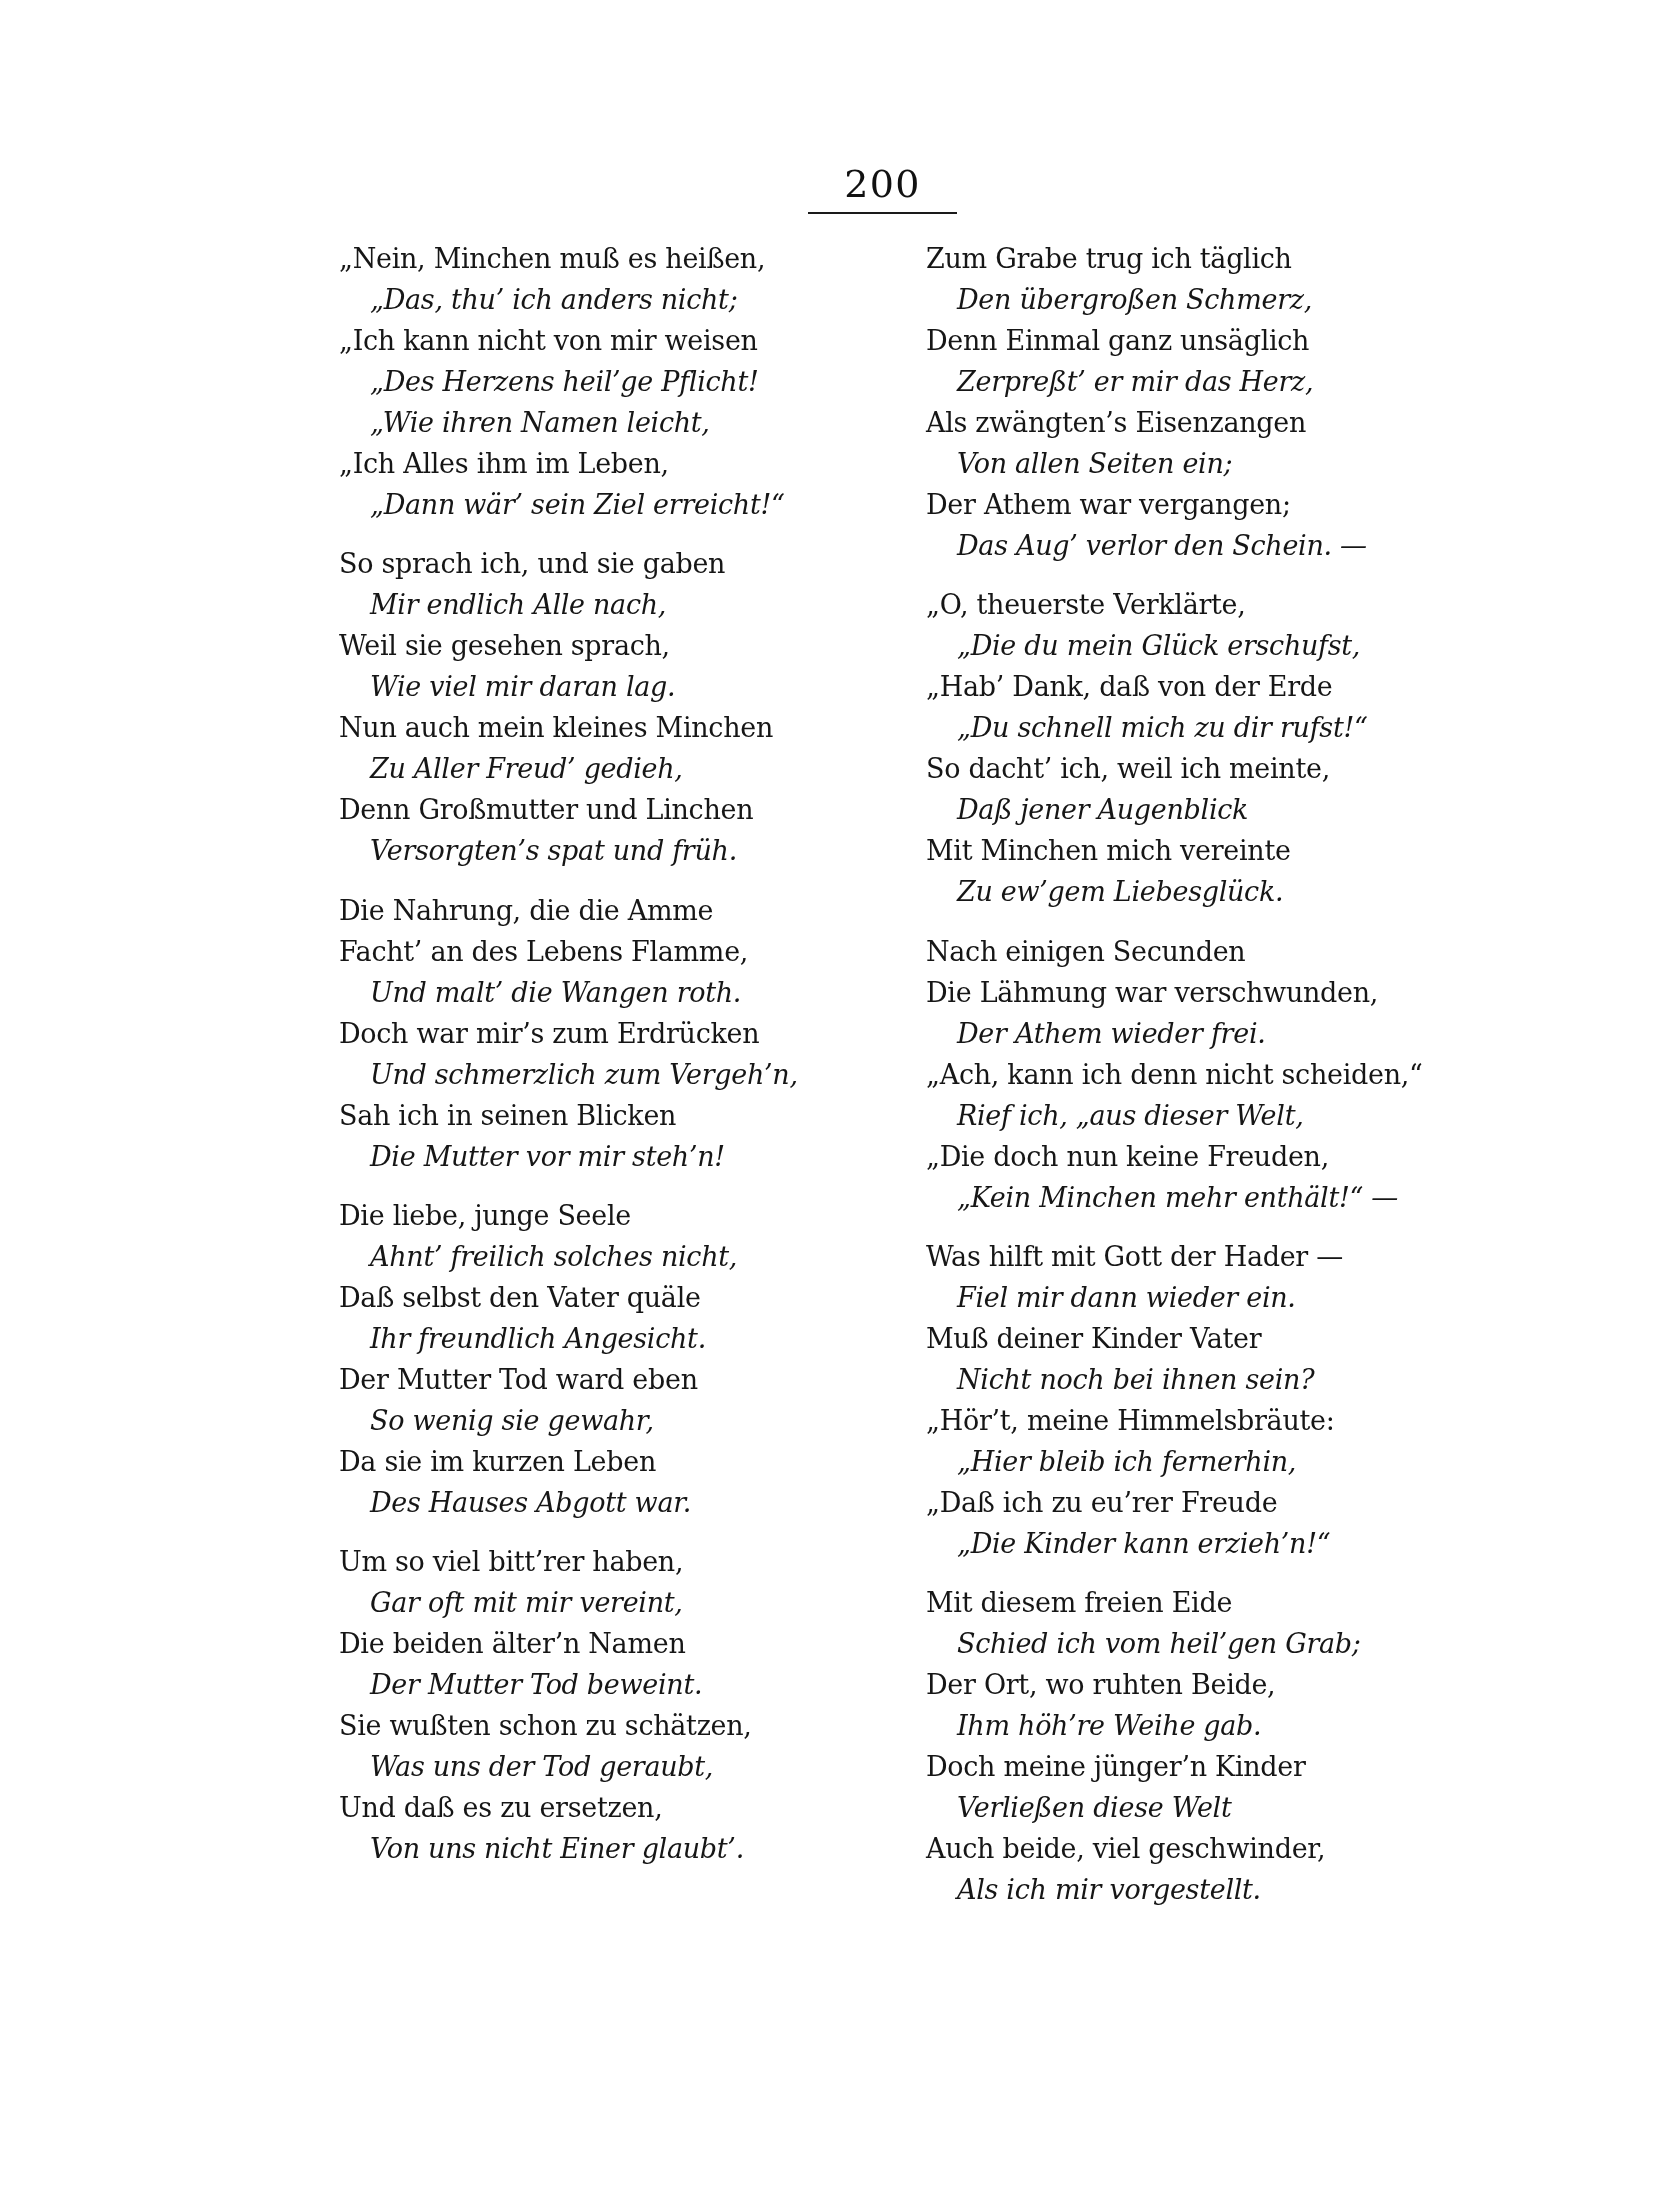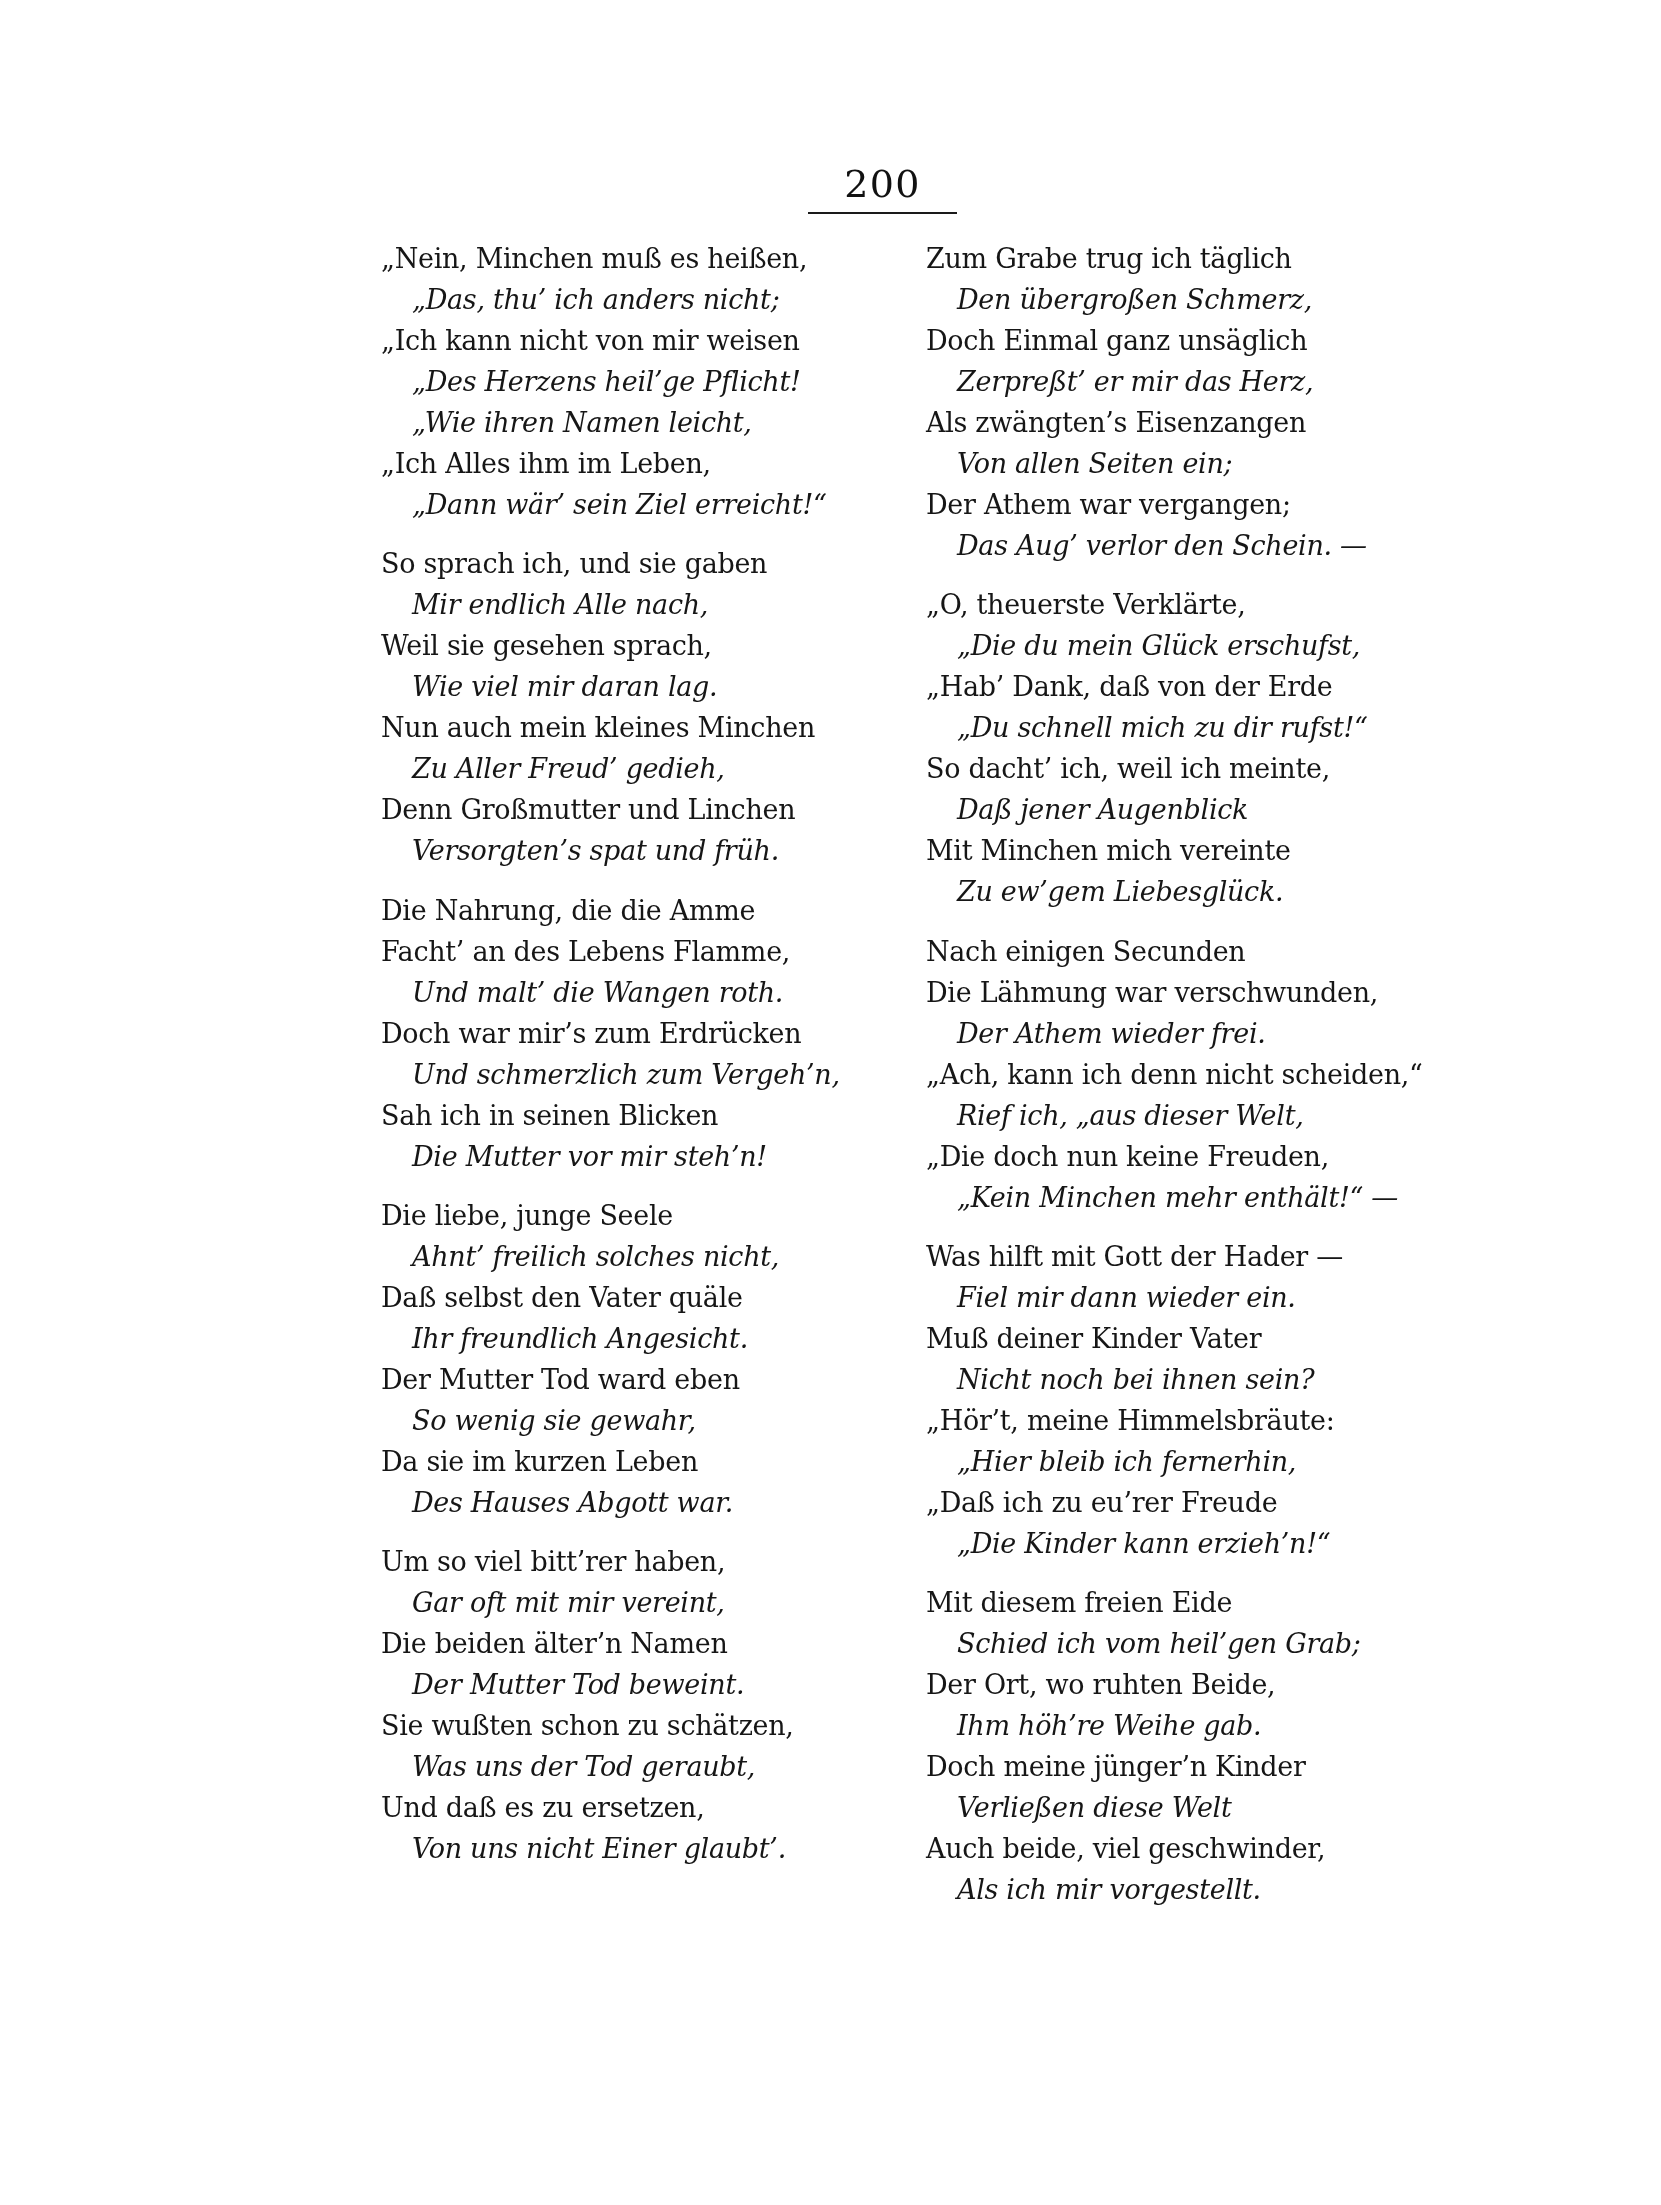--- a/index.html
+++ b/index.html
@@ -40,21 +40,21 @@
     position: absolute;
     top: 238px;
     left: 0;
     width: 100%;
   }
   .column {
     position: absolute;
     top: 0;
     width: 528px;
   }
-  .col-left  { left: 339px; margin-left: 42px; }
+  .col-left  { left: 339px; }
   .col-right { left: 926px; }
   .stanza {
     margin: 0 0 18.3px 0;
   }
   .line {
     margin: 0;
     height: 41px;
     line-height: 41px;
     font-size: 27px;
     letter-spacing: -0.3px;
@@ -124,21 +124,21 @@
           <p class="line">Sie wußten schon zu schätzen,</p>
           <p class="line indent">Was uns der Tod geraubt,</p>
           <p class="line">Und daß es zu ersetzen,</p>
           <p class="line indent">Von uns nicht Einer glaubt’.</p>
         </div>
       </section>
     <section class="column col-right">
         <div class="stanza">
           <p class="line">Zum Grabe trug ich täglich</p>
           <p class="line indent">Den übergroßen Schmerz,</p>
-          <p class="line">Doch Einmal ganz unsäglich</p>
+          <p class="line">Denn Einmal ganz unsäglich</p>
           <p class="line indent">Zerpreßt’ er mir das Herz,</p>
           <p class="line">Als zwängten’s Eisenzangen</p>
           <p class="line indent">Von allen Seiten ein;</p>
           <p class="line">Der Athem war vergangen;</p>
           <p class="line indent">Das Aug’ verlor den Schein. —</p>
         </div>
         <div class="stanza">
           <p class="line">„O, theuerste Verklärte,</p>
           <p class="line indent">„Die du mein Glück erschufst,</p>
           <p class="line">„Hab’ Dank, daß von der Erde</p>

